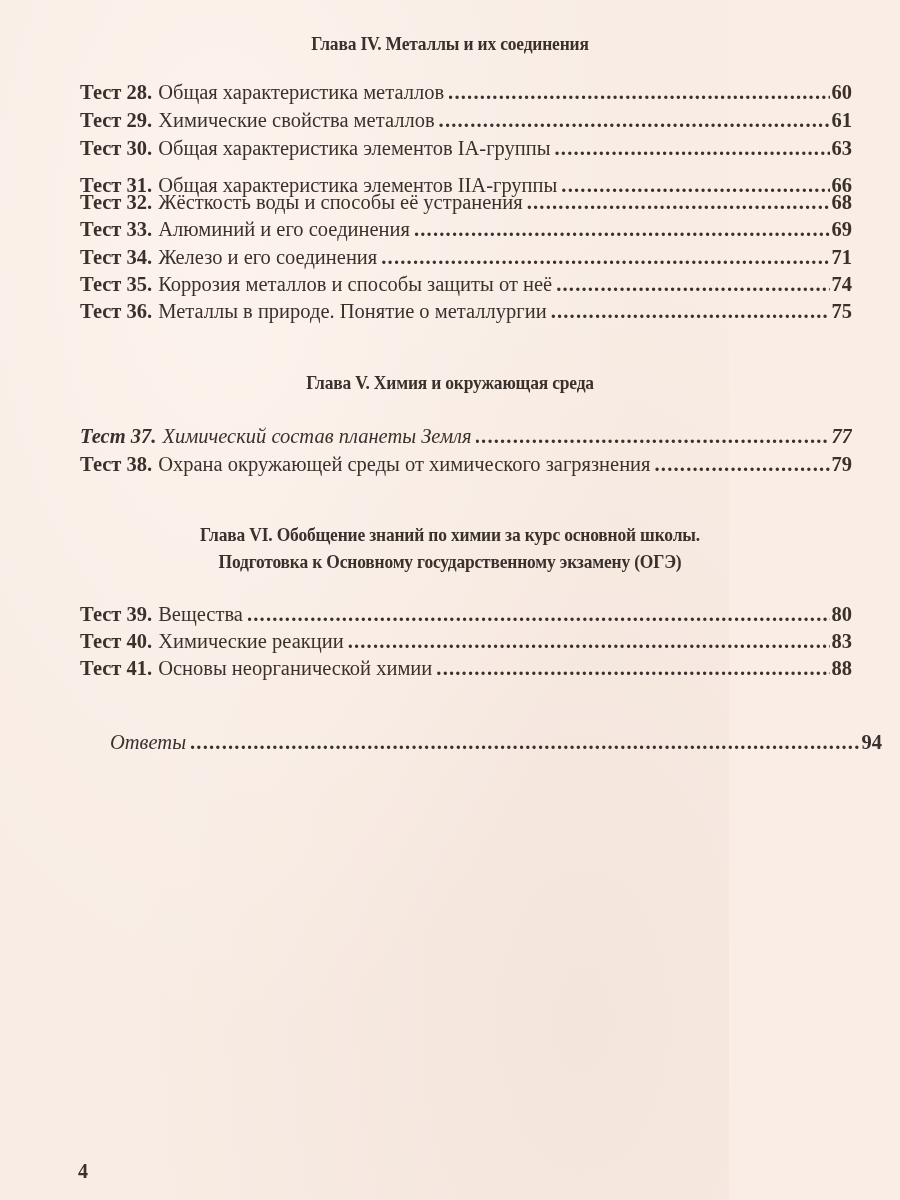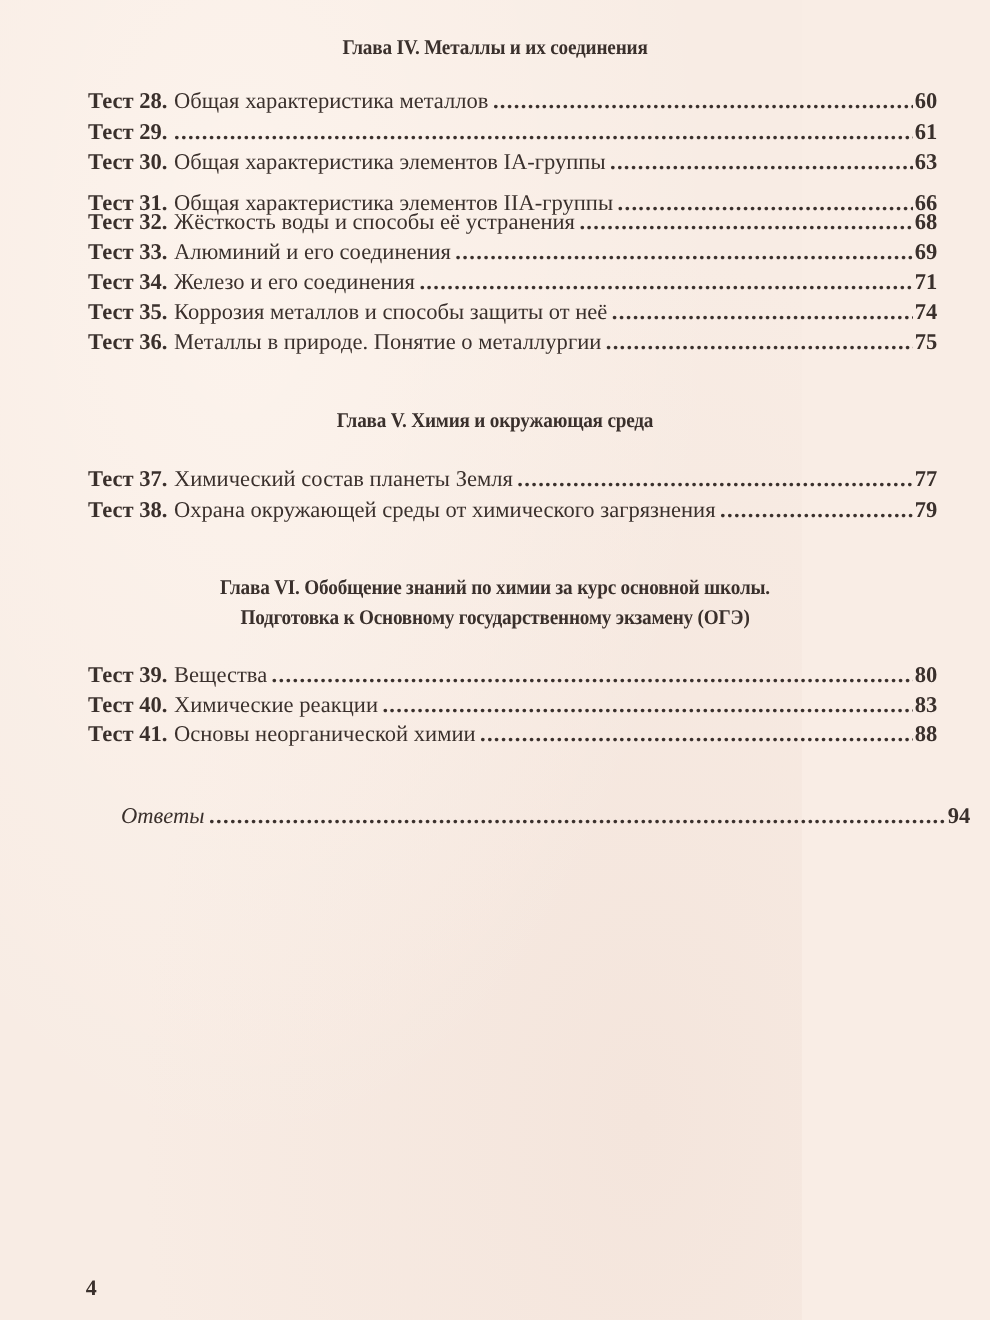--- a/index.html
+++ b/index.html
@@ -94,20 +94,21 @@
   <div class="chapter-title" style="top:33px;">Глава IV. Металлы и их соединения</div>
 
   <div class="toc-entry" style="top:79px;">
     <span class="label">Тест 28.</span>
     <span class="title">Общая характеристика металлов</span>
     <span class="leader"></span>
     <span class="page-num">60</span>
   </div>
   <div class="toc-entry" style="top:107px;">
     <span class="label">Тест 29.</span>
+    <span class="title">Химические свойства металлов</span>
     <span class="leader"></span>
     <span class="page-num">61</span>
   </div>
   <div class="toc-entry" style="top:135px;">
     <span class="label">Тест 30.</span>
     <span class="title">Общая характеристика элементов IA-группы</span>
     <span class="leader"></span>
     <span class="page-num">63</span>
   </div>
   <div class="toc-entry" style="top:172px;">
@@ -142,21 +143,21 @@
   </div>
   <div class="toc-entry" style="top:298px;">
     <span class="label">Тест 36.</span>
     <span class="title">Металлы в природе. Понятие о металлургии</span>
     <span class="leader"></span>
     <span class="page-num">75</span>
   </div>
 
   <div class="chapter-title" style="top:372px;">Глава V. Химия и окружающая среда</div>
 
-  <div class="toc-entry" style="top:423px;">
+  <div class="toc-entry" style="top:423px;font-style:italic;">
     <span class="label">Тест 37.</span>
     <span class="title">Химический состав планеты Земля</span>
     <span class="leader"></span>
     <span class="page-num">77</span>
   </div>
   <div class="toc-entry" style="top:451px;">
     <span class="label">Тест 38.</span>
     <span class="title">Охрана окружающей среды от химического загрязнения</span>
     <span class="leader"></span>
     <span class="page-num">79</span>

